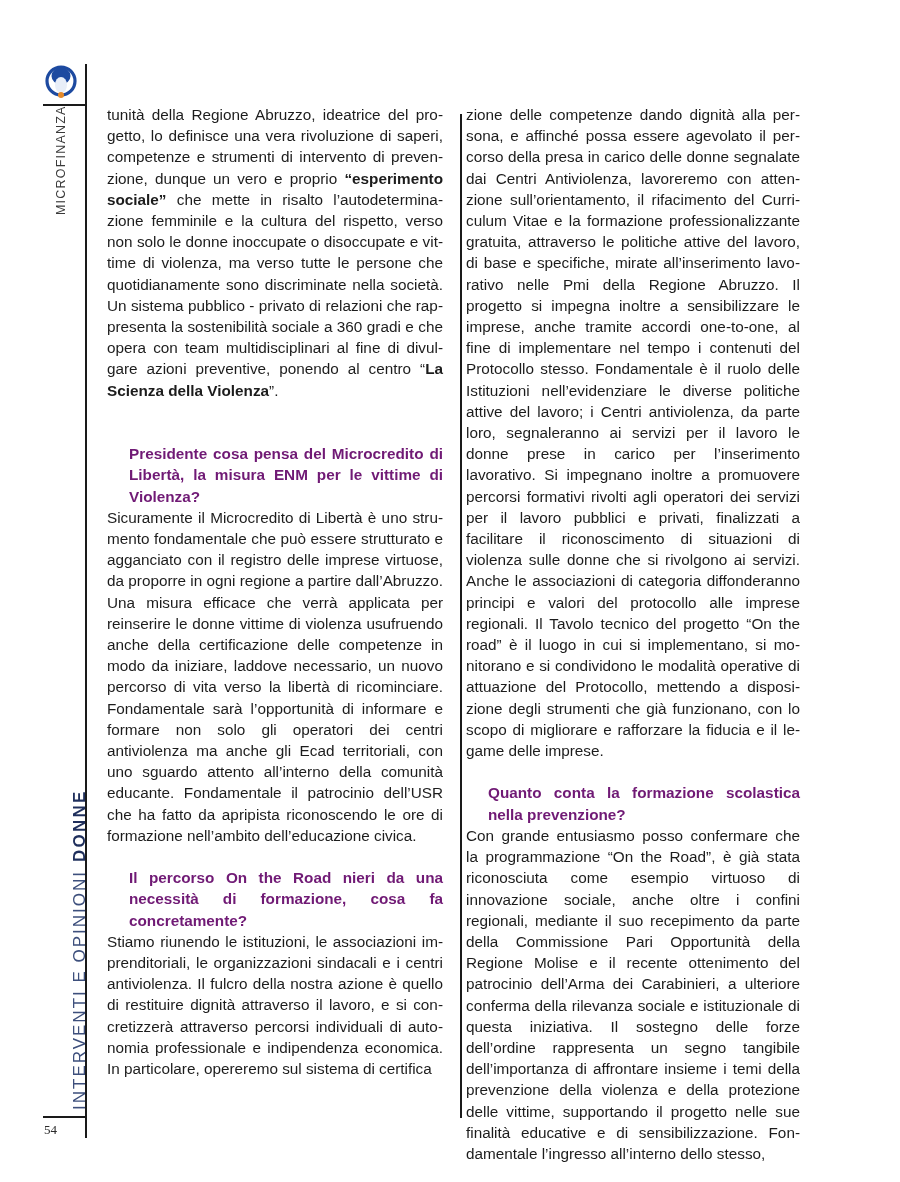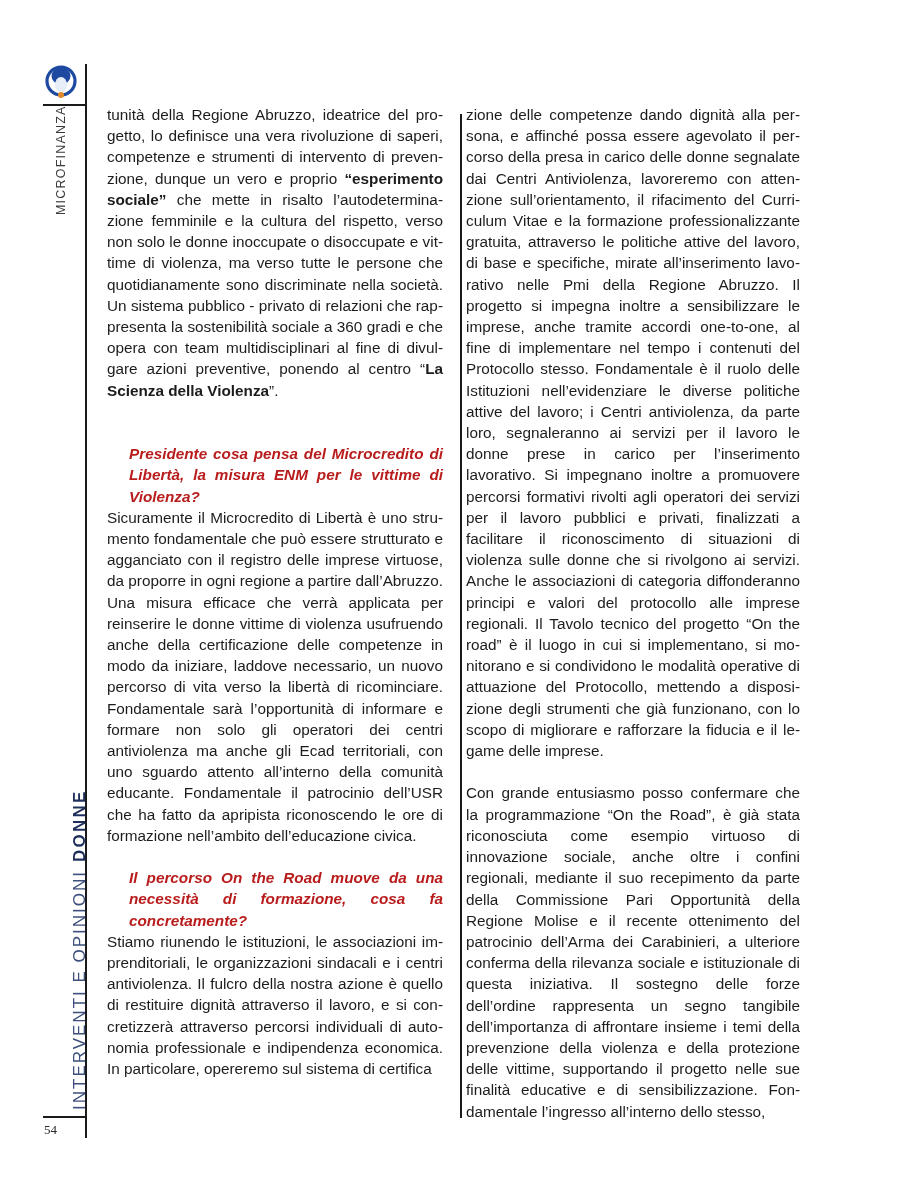--- a/index.html
+++ b/index.html
@@ -38,21 +38,21 @@
     .column {
       position: absolute; top: 104px; width: 336px;
       font-size: 15.3px; line-height: 21.2px; color: #1c1c1c;
     }
     .col-left { left: 107px; }
     .col-right { left: 466px; width: 334px; }
     .column p { margin: 0; text-align: justify; hyphens: manual; }
     .column p.last-left { text-align-last: left; }
     .gap { height: 21.2px; }
     .question {
-      margin: 0; padding-left: 22px; font-style: italic; font-weight: bold; color: #b91c1c;
+      margin: 0; padding-left: 22px; font-weight: bold; color: #701a75;
       text-align: left;
     }
     b { font-weight: bold; }
   </style>
 </head>
 <body>
 
 <div class="page">
 
   <div class="logo">
@@ -72,25 +72,26 @@
   <div class="page-number">54</div>
   <div class="left-rule"></div>
 
   <div class="column col-left">
     <p><span>tunità della Regione Abruzzo, ideatrice del pro­getto, lo definisce una vera rivoluzione di saperi, competenze e strumenti di intervento di preven­zione, dunque un vero e proprio </span><b>“esperimento sociale”</b><span> che mette in risalto l’autodetermina­zione femminile e la cultura del rispetto, verso non solo le donne inoccupate o disoccupate e vit­time di violenza, ma verso tutte le persone che quotidianamente sono discriminate nella società. Un sistema pubblico - privato di relazioni che rap­presenta la sostenibilità sociale a 360 gradi e che opera con team multidisciplinari al fine di divul­gare azioni preventive, ponendo al centro “</span><b>La Scienza della Violenza</b><span>”.</span></p>
     <div class="gap"></div>
     <div class="gap"></div>
     <p class="question">Presidente cosa pensa del Microcredito di Libertà, la misura ENM per le vittime di Violenza?</p>
     <p>Sicuramente il Microcredito di Libertà è uno stru­mento fondamentale che può essere strutturato e agganciato con il registro delle imprese vir­tuose, da proporre in ogni regione a partire dal­l’Abruzzo. Una misura efficace che verrà applicata per reinserire le donne vittime di violenza usu­fruendo anche della certificazione delle compe­tenze in modo da iniziare, laddove necessario, un nuovo percorso di vita verso la libertà di ricomin­ciare. Fondamentale sarà l’opportunità di infor­mare e formare non solo gli operatori dei centri antiviolenza ma anche gli Ecad territoriali, con uno sguardo attento all’interno della comunità educante. Fondamentale il patrocinio dell’USR che ha fatto da apripista riconoscendo le ore di formazione nell’ambito dell’educazione civica.</p>
     <div class="gap"></div>
-    <p class="question">Il percorso On the Road muove da una necessità di formazione, cosa fa concretamente?</p>
+    <p class="question">Il percorso On the Road nieri da una necessità di formazione, cosa fa concretamente?</p>
     <p>Stiamo riunendo le istituzioni, le associazioni im­prenditoriali, le organizzazioni sindacali e i centri antiviolenza. Il fulcro della nostra azione è quello di restituire dignità attraverso il lavoro, e si con­cretizzerà attraverso percorsi individuali di auto­nomia professionale e indipendenza economica. In particolare, opereremo sul sistema di certifica­</p>
   </div>
 
   <div class="col-rule"></div>
 
   <div class="column col-right">
     <p>zione delle competenze dando dignità alla per­sona, e affinché possa essere agevolato il per­corso della presa in carico delle donne segnalate dai Centri Antiviolenza, lavoreremo con atten­zione sull’orientamento, il rifacimento del Curri­culum Vitae e la formazione professionalizzante gratuita, attraverso le politiche attive del lavoro, di base e specifiche, mirate all’inserimento lavo­rativo nelle Pmi della Regione Abruzzo. Il progetto si impegna inoltre a sensibilizzare le imprese, anche tramite accordi one-to-one, al fine di im­plementare nel tempo i contenuti del Protocollo stesso. Fondamentale è il ruolo delle Istituzioni nell’evidenziare le diverse politiche attive del la­voro; i Centri antiviolenza, da parte loro, segna­leranno ai servizi per il lavoro le donne prese in carico per l’inserimento lavorativo. Si impegnano inoltre a promuovere percorsi formativi rivolti agli operatori dei servizi per il lavoro pubblici e privati, finalizzati a facilitare il riconoscimento di situa­zioni di violenza sulle donne che si rivolgono ai servizi. Anche le associazioni di categoria diffon­deranno principi e valori del protocollo alle im­prese regionali. Il Tavolo tecnico del progetto “On the road” è il luogo in cui si implementano, si mo­nitorano e si condividono le modalità operative di attuazione del Protocollo, mettendo a disposi­zione degli strumenti che già funzionano, con lo scopo di migliorare e rafforzare la fiducia e il le­game delle imprese.</p>
     <div class="gap"></div>
+    <p class="question">Quanto conta la formazione scolastica nella prevenzione?</p>
     <p>Con grande entusiasmo posso confermare che la programmazione “On the Road”, è già stata rico­nosciuta come esempio virtuoso di innovazione sociale, anche oltre i confini regionali, mediante il suo recepimento da parte della Commissione Pari Opportunità della Regione Molise e il recente ottenimento del patrocinio dell’Arma dei Carabi­nieri, a ulteriore conferma della rilevanza sociale e istituzionale di questa iniziativa. Il sostegno delle forze dell’ordine rappresenta un segno tan­gibile dell’importanza di affrontare insieme i temi della prevenzione della violenza e della prote­zione delle vittime, supportando il progetto nelle sue finalità educative e di sensibilizzazione. Fon­damentale l’ingresso all’interno dello stesso,</p>
   </div>
 
 </div>
 
 </body></html>

